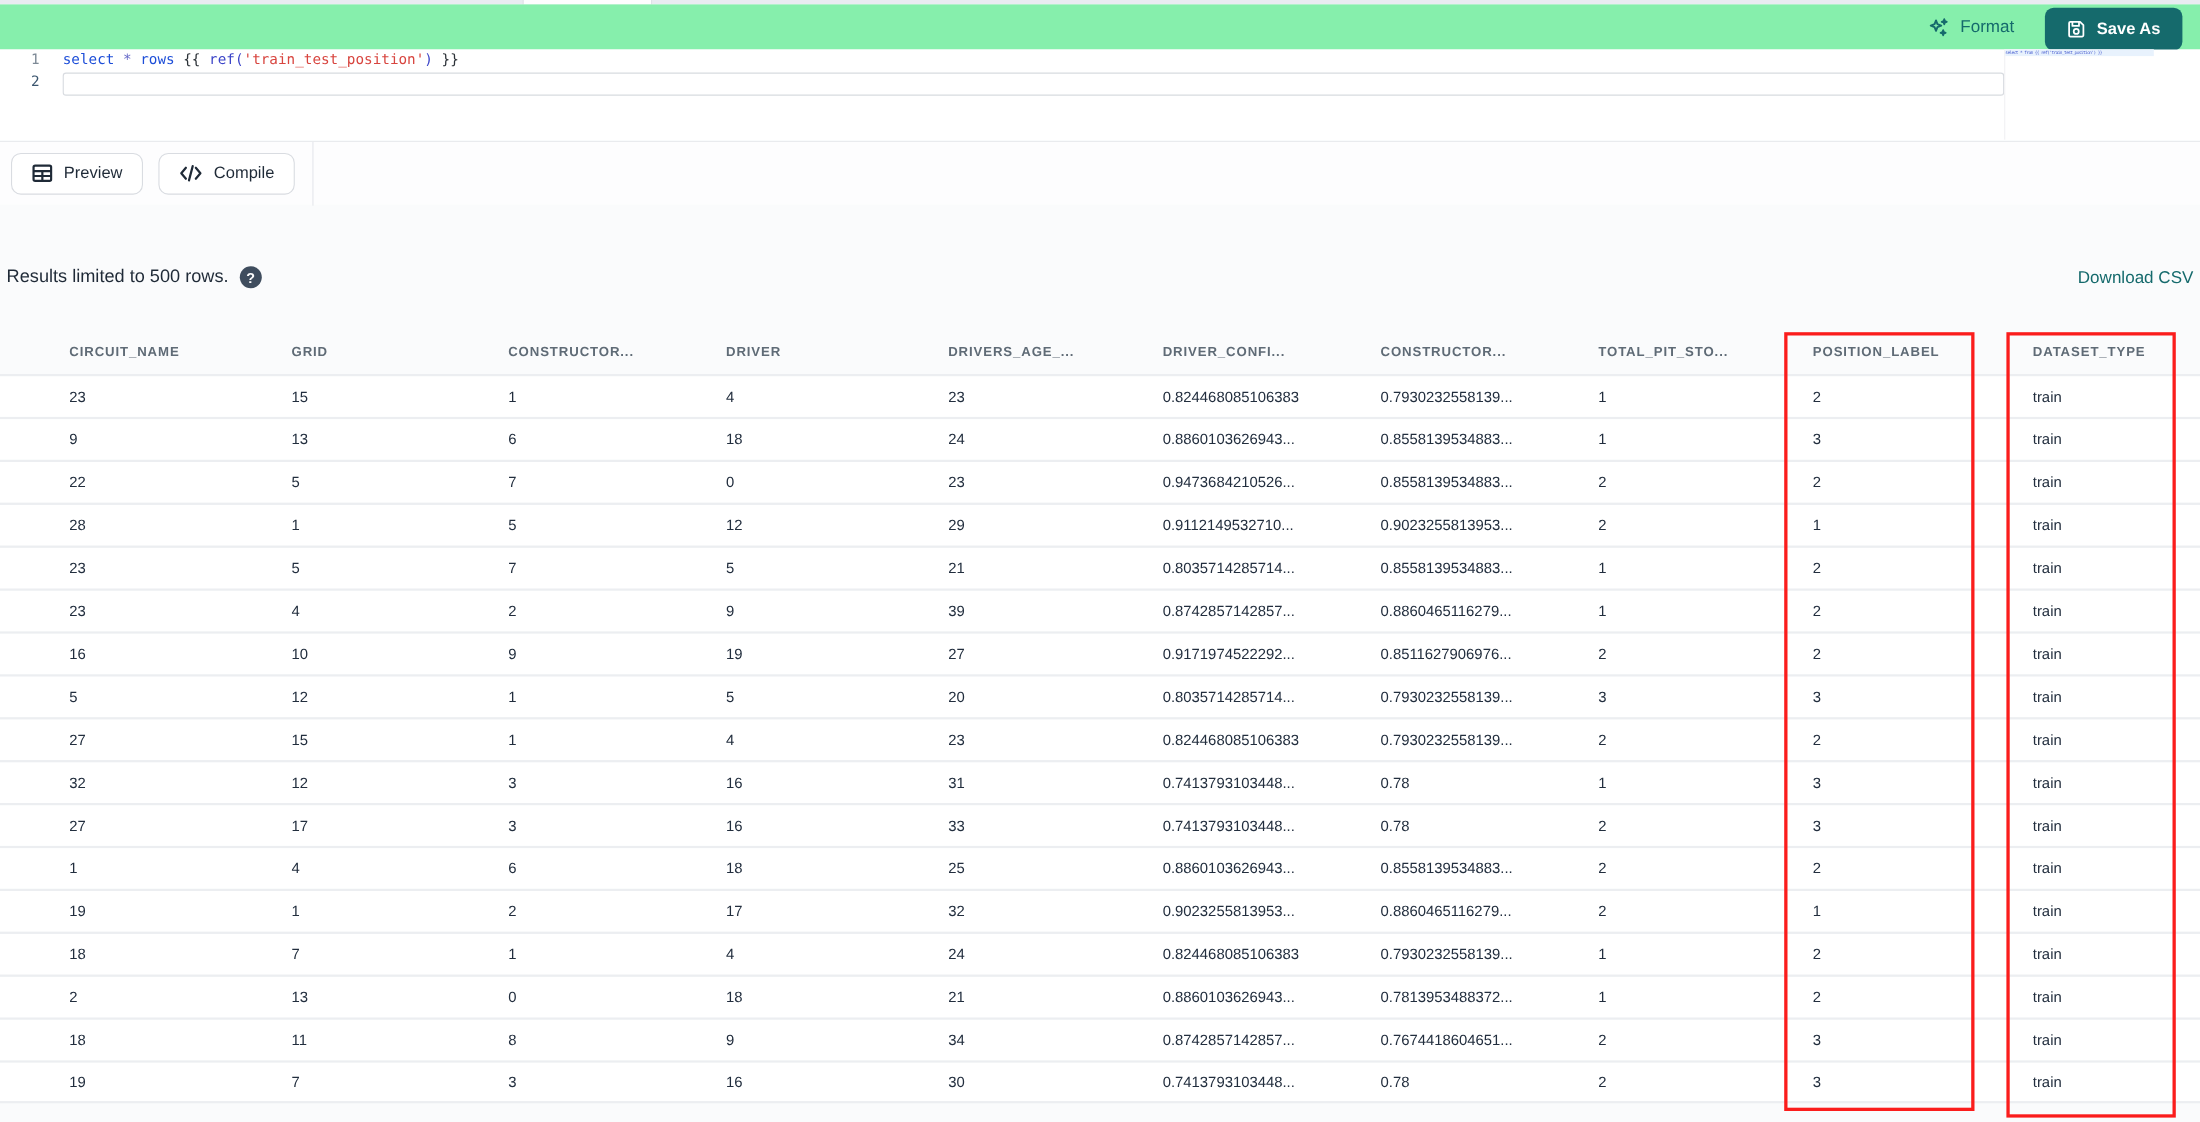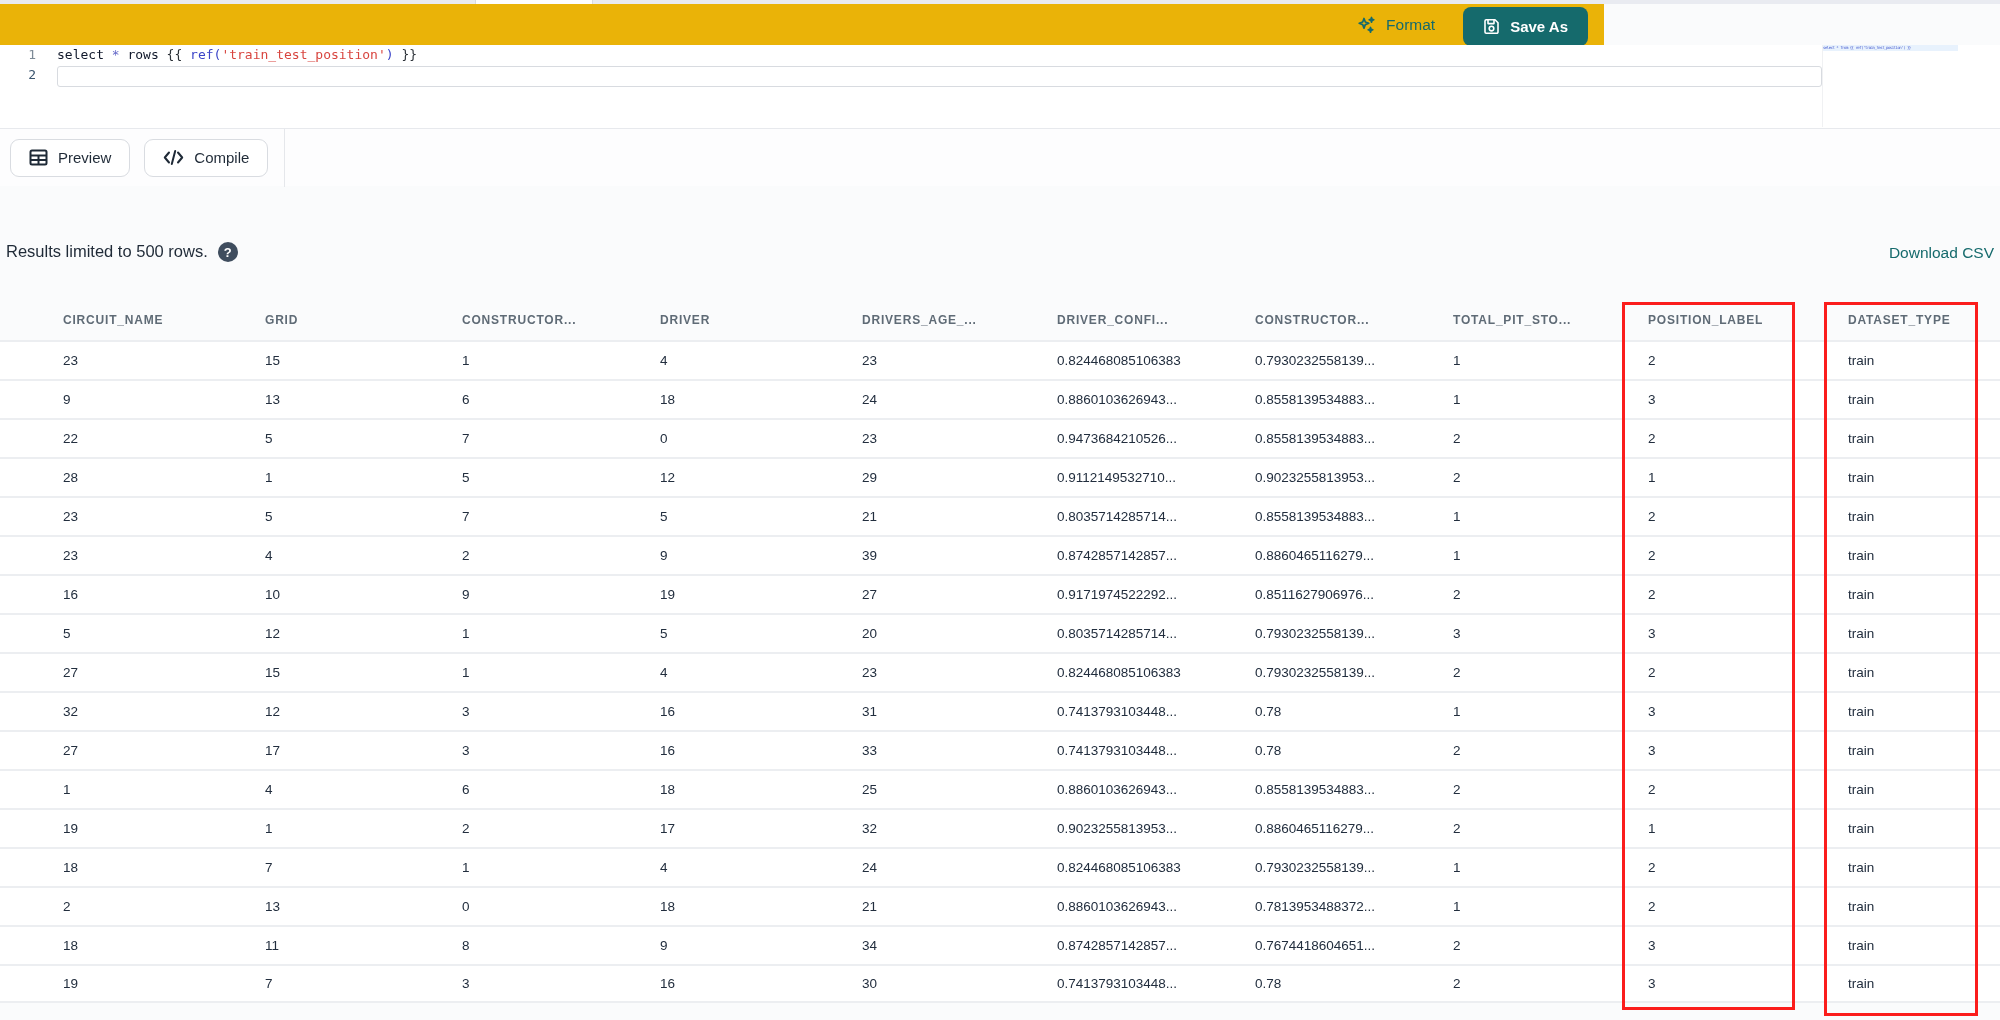--- a/index.html
+++ b/index.html
@@ -5,40 +5,40 @@
   * { margin:0; padding:0; box-sizing:border-box; }
   html,body { width:2000px; height:1020px; overflow:hidden;
     font-family:"Liberation Sans", sans-serif; background:#fafbfc; color:#1f2a37; }
 
   
   .tabstrip { position:absolute; left:0; top:0; width:2000px; height:4px; background:#e9ebf1; }
   .tabstrip .seg-active { position:absolute; left:475px; top:0; width:118px; height:4px;
     background:#fdfdfe; border-left:1px solid #d7dae1; border-right:1px solid #d7dae1; }
 
   
-  .toolbar { position:absolute; left:0; top:4px; width:1604px; height:41px; background:#eab308;
+  .toolbar { position:absolute; left:0; top:4px; width:2000px; height:41px; background:#86efac;
     display:flex; align-items:center; justify-content:flex-end; }
   .format-btn { display:flex; align-items:center; gap:9px; color:#156a6c; font-size:15.5px;
     margin-right:28px; cursor:pointer; }
   .saveas-btn { display:flex; align-items:center; gap:10px; background:#156a6c; color:#ffffff;
     font-size:15px; font-weight:700; border:none; border-radius:8px; height:39px; padding:0 20px;
     margin-right:16px; position:relative; top:2px; cursor:pointer; }
 
   
   .editor { position:absolute; left:0; top:45px; width:2000px; height:83px; background:#ffffff; }
   .gutter { position:absolute; left:0; top:0; width:48px; text-align:right;
     font-family:"DejaVu Sans Mono", monospace; font-size:13px; }
   .gutter .ln { height:20px; line-height:20px; padding-right:12px; }
   .gutter .ln:nth-child(1) { color:#7d8a96; }
   .gutter .ln:nth-child(2) { color:#3b556e; }
   .codearea { position:absolute; left:57px; top:0; right:178px; }
   .codeline { height:20px; line-height:20px; font-family:"DejaVu Sans Mono", monospace; font-size:13px; white-space:pre; }
   .line2box { position:absolute; left:57px; top:21px; width:1765px; height:21px;
     border:1px solid #d8dbe0; border-radius:3px; background:#fff; }
-  .tk-kw { color:#0f172a; }
+  .tk-kw { color:#1d4ed8; }
   .tk-op { color:#6468c8; }
   .tk-br { color:#2b3137; }
   .tk-fn { color:#3b44c8; }
   .tk-str { color:#d8453f;margin-top:16px; }
   .tk-plain { color:#2b3137; }
   .minimap { position:absolute; right:42px; top:0; width:136px; height:82px; background:#ffffff;
     border-left:1px solid #f0f1f3; }
   .minimap .mline { height:6px; background:#e8f2fd; overflow:hidden;
     font-family:"DejaVu Sans Mono", monospace; font-size:4px; line-height:6px; color:#4a5fd0;
     letter-spacing:-0.5px; white-space:nowrap; }

